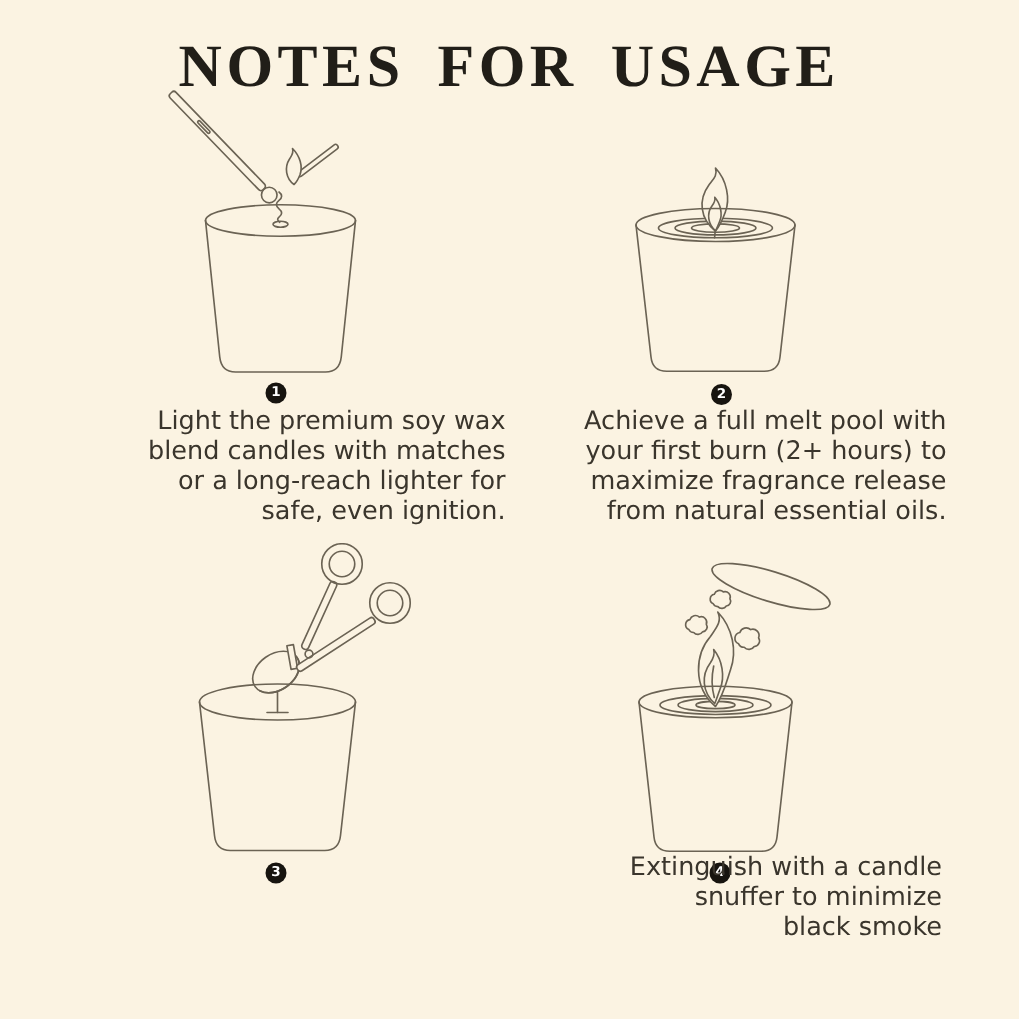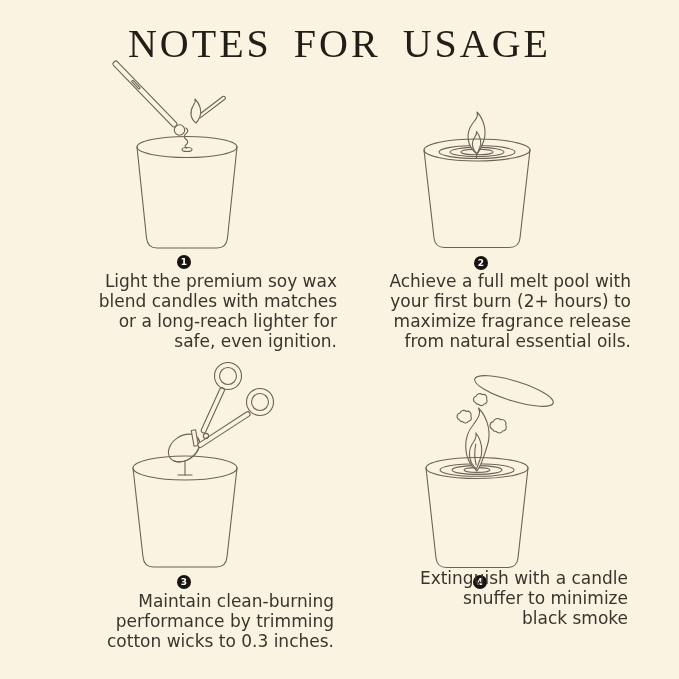--- a/index.html
+++ b/index.html
@@ -8,21 +8,21 @@
   }
   html,body{margin:0;padding:0;}
   body{background:var(--bg);}
   .canvas{
     position:relative; width:679px; height:679px; overflow:hidden;
     background:var(--bg); font-family:"DejaVu Sans", sans-serif;
   }
   .page-title{
     position:absolute; top:22px; left:0; right:0; margin:0;
     text-align:center; color:var(--title);
-    font-family:"Liberation Serif", serif; font-weight:400;
+    font-family:"Liberation Serif", serif; font-weight:700;
     font-size:40px; letter-spacing:3px; word-spacing:9px; line-height:1.1;
   }
   figure.illus{position:absolute; margin:0; color:var(--ink);}
   .s1{left:57px; top:58px; width:260px; height:196px;}
   .s2{left:353px; top:110px; width:260px; height:146px;}
   .s3{left:57px; top:362px; width:260px; height:216px;}
   .s4{left:357px; top:365px; width:260px; height:213px;}
   .illus svg{display:block; width:100%; height:100%;}
   .illus svg *{vector-effect:non-scaling-stroke;}
   .badge{
@@ -152,16 +152,15 @@
     </svg>
   </figure>
 
   <div class="badge b1">1</div>
   <div class="badge b2">2</div>
   <div class="badge b3">3</div>
   <div class="badge b4">4</div>
 
   <p class="caption c1">Light the premium soy wax<br>blend candles with matches<br>or a long-reach lighter for<br>safe, even ignition.</p>
   <p class="caption c2">Achieve a full melt pool with<br>your first burn (2+ hours) to<br>maximize fragrance release<br>from natural essential oils.</p>
-  <p class="caption c3">Maintain clean-burning<br>performance by trimming<br>cotton wicks to 0.3 inches.</p>
   <p class="caption c4">Extinguish with a candle<br>snuffer to minimize<br>black smoke</p>
 
 </div>
 
 </body></html>

